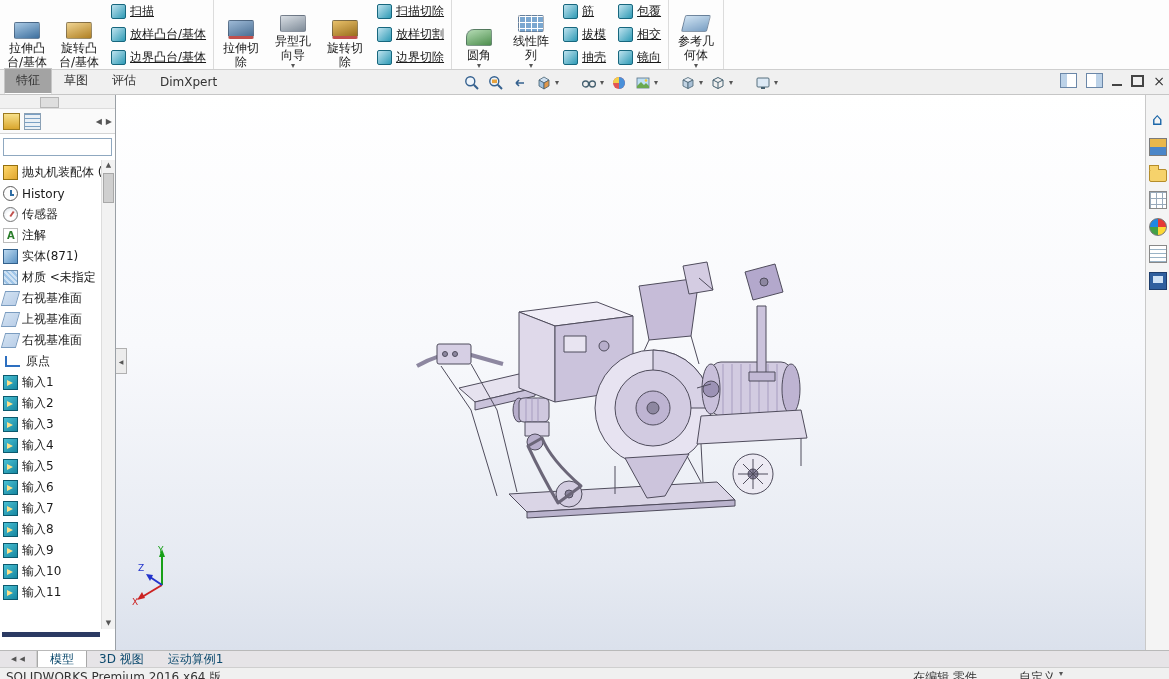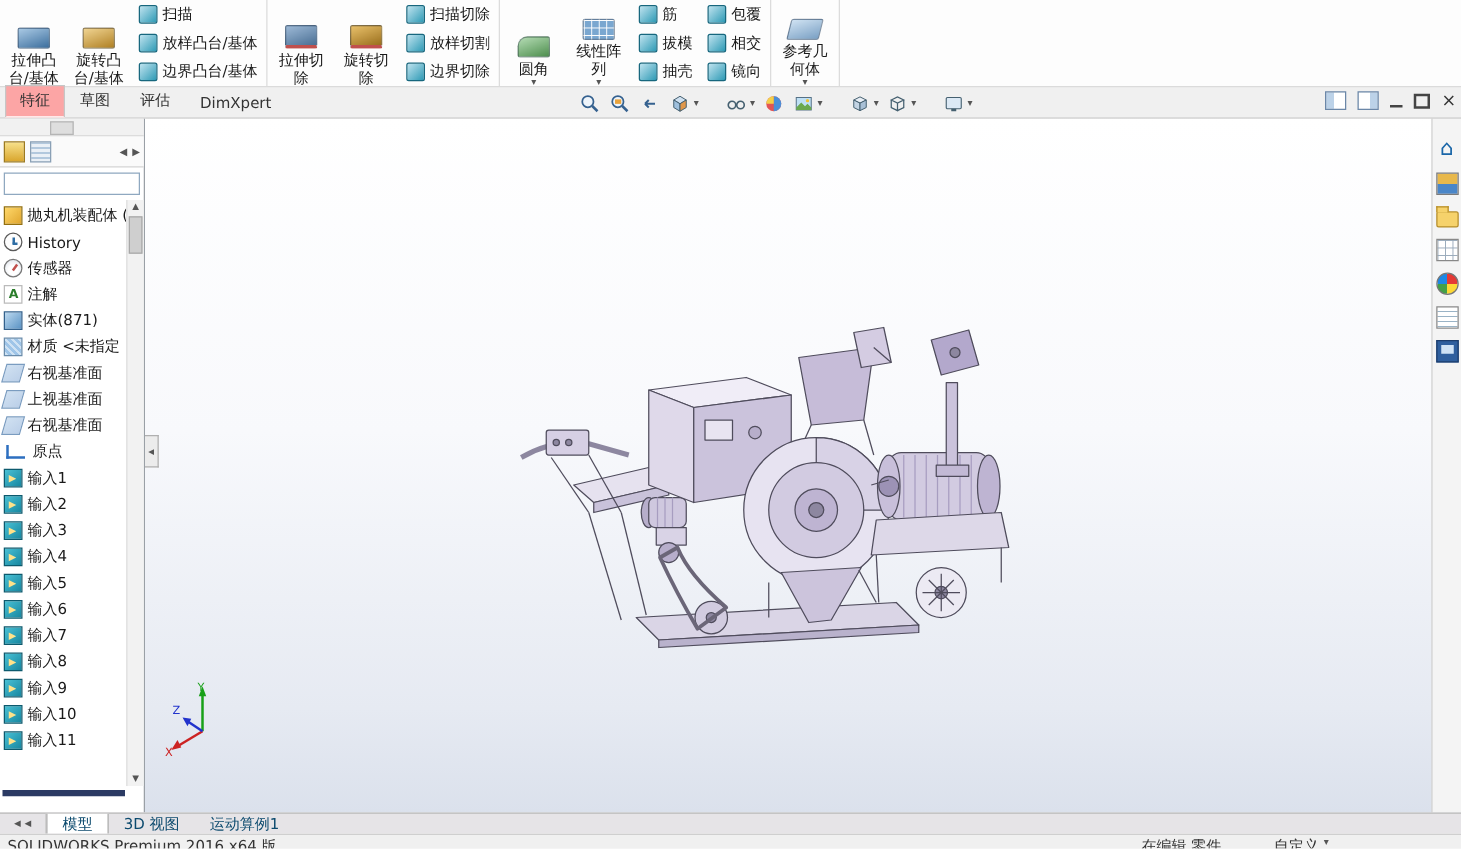--- a/index.html
+++ b/index.html
@@ -18,31 +18,31 @@
   .ric-extrudecut{background:linear-gradient(160deg,#9db9d6,#4a6f94);border-bottom:3px solid #c0504d;}
   .ric-hole{background:linear-gradient(160deg,#d9dee4,#7e8b98);}
   .ric-revolvecut{background:linear-gradient(160deg,#e8c06a,#9a6f1d);border-bottom:3px solid #c0504d;}
   .ric-fillet{background:linear-gradient(160deg,#b5dcb5,#4e8f4e);border-radius:8px 2px 2px 2px;}
   .ric-pattern{background:#7aa7d0;background-image:linear-gradient(#fff 1px,transparent 1px),linear-gradient(90deg,#fff 1px,transparent 1px);background-size:6px 6px;}
   .ric-refgeo{background:linear-gradient(160deg,#cfe2f2,#7aa0c4);transform:skewX(-14deg);}
   .ric-curves{background:#eef4fa;background-image:radial-gradient(circle at 0 100%,transparent 9px,#3d6f9e 9px,#3d6f9e 11px,transparent 11px);}
   .ric-instant{background:linear-gradient(160deg,#b5dcb5,#2e7d4f);}
   .has-drop::after{content:"▾";font-size:8px;color:#555;line-height:7px;display:block;}
   .rstack{display:flex;flex-direction:column;justify-content:flex-end;height:76px;margin-top:-6px;}
-  .srow{display:flex;align-items:center;gap:4px;height:23px;padding:0 5px;white-space:nowrap;cursor:default;}
+  .srow{display:flex;align-items:center;gap:4px;height:23px;padding:0 5px;white-space:nowrap;cursor:default;text-decoration:underline;}
   .sic{width:13px;height:13px;flex:0 0 13px;border:1px solid #17677e;border-radius:2px;
        background:linear-gradient(135deg,#bfe3ef,#2e9ab5);}
   .rsep{width:1px;height:70px;background:#dcdcdc;}
 
   
   .tabrow{position:absolute;left:0;top:70px;width:1169px;height:25px;background:#f0f0f0;
           border-bottom:1px solid #c6c6c6;display:flex;align-items:flex-end;padding-left:4px;
           box-sizing:border-box;}
   .tab{padding:3px 11px 4px;color:#333;border:1px solid transparent;cursor:default;white-space:nowrap;}
-  .tab.active{background:#fca5a5;border-color:#c6c6c6;border-bottom-color:#fff;}
+  .tab.active{background:#a3a3a3;border-color:#c6c6c6;border-bottom-color:#fff;}
   .tab.outlined{border-color:#b9b9b9;background:#f7f7f7;}
 
   .hud{position:absolute;left:462px;top:72px;display:flex;align-items:center;gap:5px;height:21px;}
   .hicon{width:19px;height:19px;display:flex;align-items:center;justify-content:center;cursor:default;}
   .hdrop{font-size:8px;color:#555;margin-left:-3px;cursor:default;}
   .hgap{width:10px;}
 
   .wctl{position:absolute;right:4px;top:73px;display:flex;align-items:center;gap:9px;}
   .wc-pane{width:15px;height:13px;border:1px solid #6b87a8;cursor:default;}
   .wc-pane.l{background:linear-gradient(90deg,#bcd2e8 40%,#fff 40%);}
@@ -165,20 +165,24 @@
       <div class="srow">
           <span class="sic"></span>
           <span>边界凸台/基体</span>
         </div>
     </div>
     <div class="rsep"></div>
     <div class="rbtn">
       <span class="ric ric-extrudecut"></span>
       <span><span>拉伸切</span><br><span>除</span></span>
     </div>
+    <div class="rbtn has-drop">
+      <span class="ric ric-hole"></span>
+      <span><span>异型孔</span><br><span>向导</span></span>
+    </div>
     <div class="rbtn">
       <span class="ric ric-revolvecut"></span>
       <span><span>旋转切</span><br><span>除</span></span>
     </div>
     <div class="rstack">
       <div class="srow">
           <span class="sic"></span>
           <span>扫描切除</span>
         </div>
       <div class="srow">

